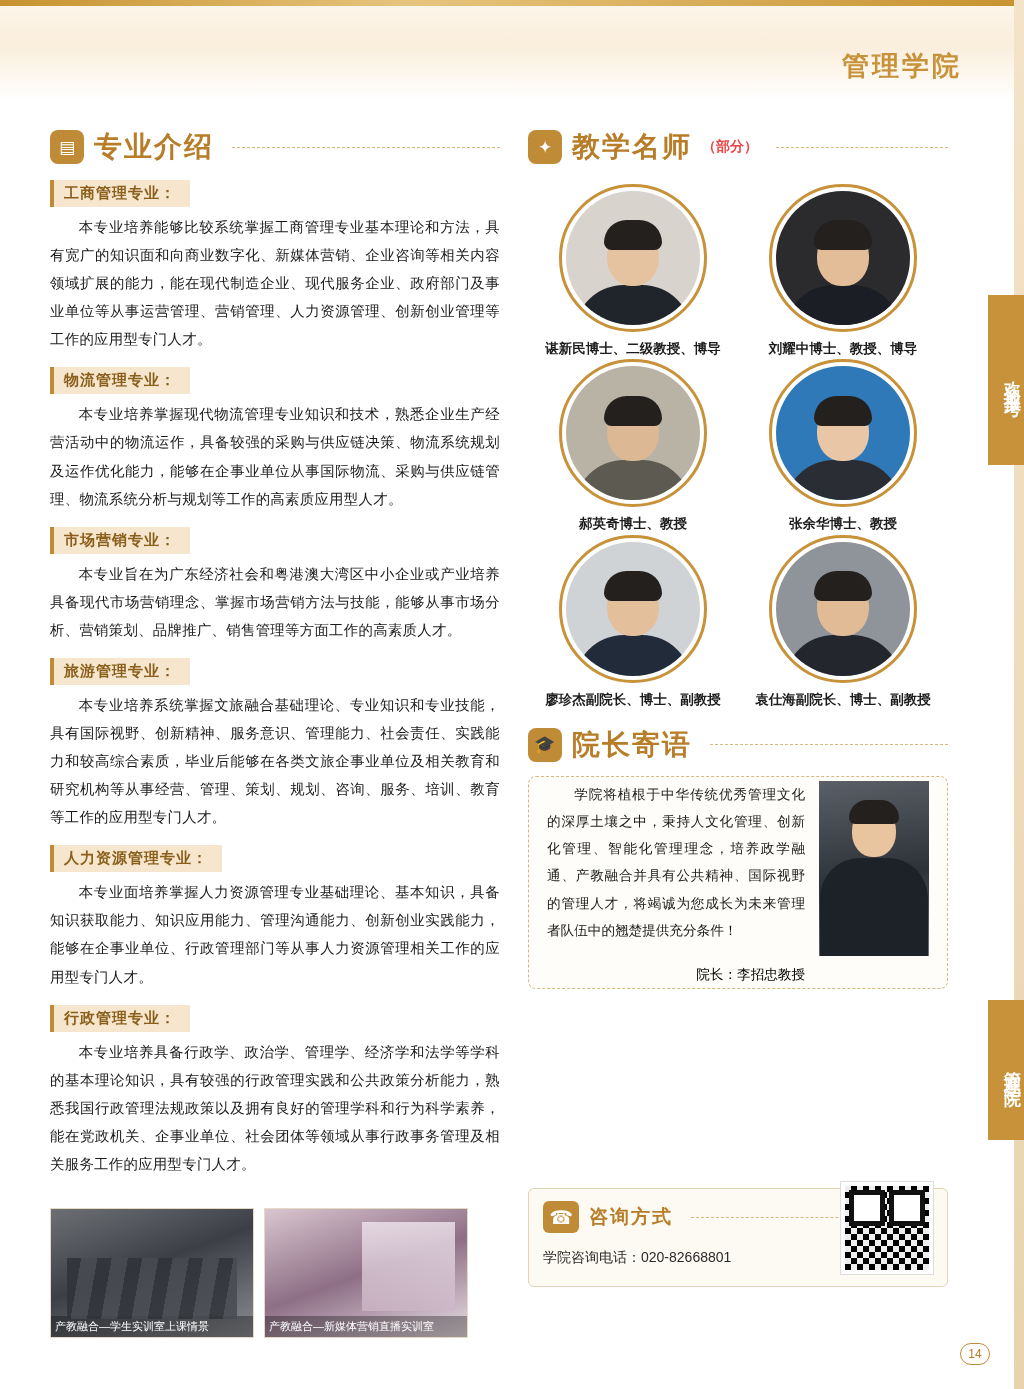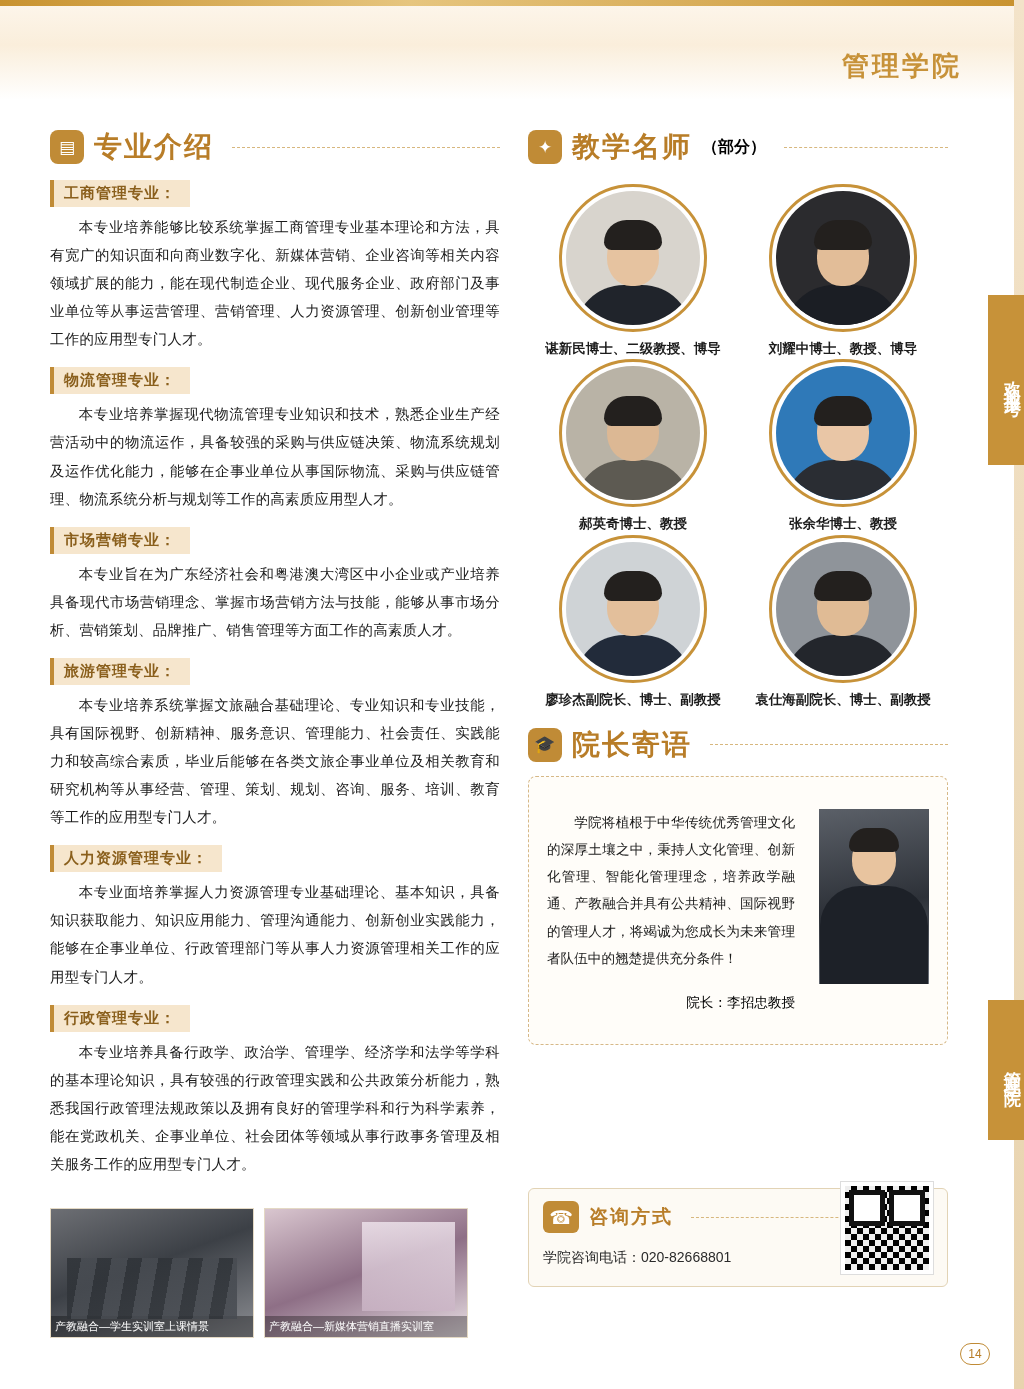--- a/index.html
+++ b/index.html
@@ -56,21 +56,21 @@
   .sec-badge {
     width: 34px; height: 34px; border-radius: 8px;
     background: #c08b36; color: #fff;
     display: flex; align-items: center; justify-content: center;
     font-size: 17px;
     flex: 0 0 auto;
   }
   .sec-title {
     font-size: 28px; font-weight: bold; color: #b87d28; letter-spacing: 2px;
   }
-  .sec-sub { font-size: 16px; color: #000000; font-weight: bold;}
+  .sec-sub { font-size: 14px; color: #ef4444; font-weight: bold;}
   .dash {
     flex: 1 1 auto; height: 0; border-top: 1px dashed #d7b77e; margin-left: 8px;
   }
 
   
   .left-col {
     position: absolute; left: 50px; top: 128px; width: 450px;
   }
   .major { margin-top: 14px; }
   .major-name {
@@ -151,22 +151,22 @@
   .tname {
     margin-top: 7px; font-size: 13.5px; font-weight: bold; color: #1c1c1c;
     line-height: 1.5;
   }
 
   
   .dean-box {
     margin-top: 12px;
     border: 1px dashed #d6b887;
     border-radius: 8px;
-    padding: 32px 18px;
-    display: flex; gap: 24px;
+    padding: 4px 18px;
+    display: flex; gap: 14px;
     background: #fffdf9;
   }
   .dean-text {
     flex: 1 1 auto;
     font-size: 13.6px; line-height: 2.0; color: #1a1a1a;
     text-align: justify; text-indent: 2em;
   }
   .dean-sign { margin-top: 22px; text-align: right; font-size: 13.6px; }
   .dean-photo {
     width: 110px; height: 175px; flex: 0 0 auto;

